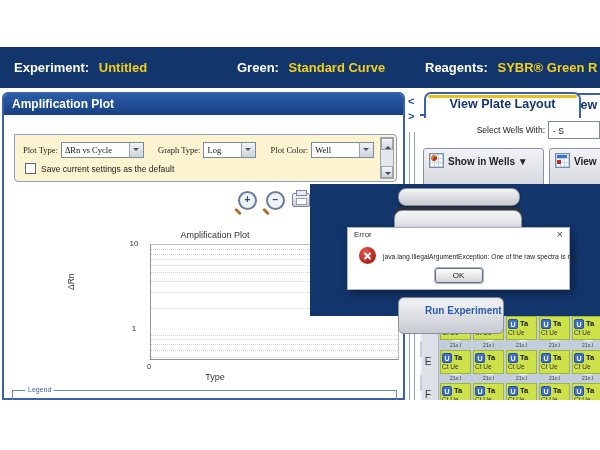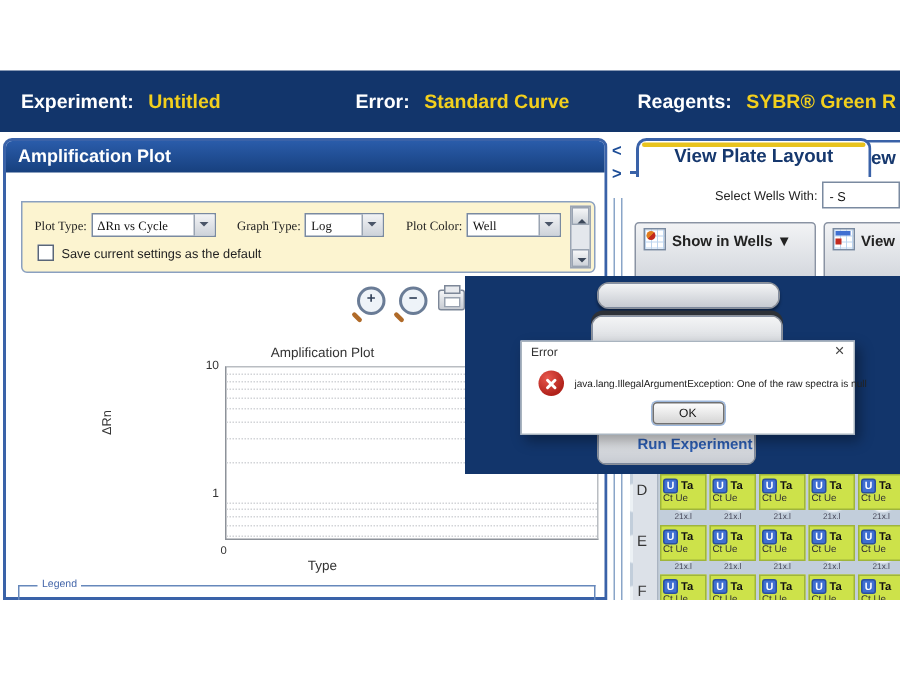--- a/index.html
+++ b/index.html
@@ -43,21 +43,21 @@
              transform:rotate(45deg);border-radius:2px;}
   .printer{position:absolute;top:99px;width:16px;height:12px;background:linear-gradient(#f4f5f7,#c8ccd3);
            border:1px solid #7d8798;border-radius:2px;}
   .printer:before{content:"";position:absolute;left:3px;top:-4px;width:9px;height:4px;background:#e8eaee;border:1px solid #7d8798;}
   .printer:after{content:"";position:absolute;left:3px;top:4px;width:9px;height:5px;background:#fff;border:1px solid #98a1af;}
   
   .chart-title{position:absolute;left:66px;top:136px;width:290px;text-align:center;font-size:9px;color:#333;}
   .plot-region{position:absolute;left:146px;top:150px;width:249px;height:116px;background:#fff;
                border:1px solid #b9bdc2;border-left:1px solid #8d9299;border-bottom:1px solid #8d9299;box-sizing:border-box;}
   .gline{position:absolute;left:0;width:100%;height:0;border-top:1px dotted #d2d4d7;}
-  .ytick{position:absolute;text-align:right;width:24px;font-size:8px;color:#333;}
+  .ytick{position:absolute;text-align:center;width:24px;font-size:8px;color:#333;}
   .xtick{position:absolute;font-size:7.5px;color:#333;}
   .ylab{position:absolute;left:62px;top:196px;font-size:8.5px;color:#333;transform:rotate(-90deg);transform-origin:left top;}
   .xlab{position:absolute;left:66px;top:278px;width:290px;text-align:center;font-size:9px;color:#333;}
   .legend-box{position:absolute;left:8px;top:296px;width:385px;height:10px;border:1px solid #6688bb;border-bottom:none;box-sizing:border-box;}
   .legend-lbl{position:absolute;left:12px;top:-5px;background:#fff;padding:0 3px;font-size:7px;color:#4466aa;}
   
   .splitter{position:absolute;left:405px;top:92px;width:15px;height:308px;background:#fff;}
   .split-line{position:absolute;top:40px;bottom:0;width:1px;background:#8aa5c8;}
   .split-arrow{position:absolute;left:3px;font-size:11px;font-weight:bold;color:#1d4d97;cursor:pointer;line-height:12px;}
   
@@ -84,21 +84,21 @@
                  background:linear-gradient(135deg,#e07b1f 50%,#c22a1e 50%);}
   .ic-table:after{content:"";position:absolute;left:1px;top:1px;width:10px;height:3px;background:#3f6fd1;}
   .ic-table:before{content:"";position:absolute;left:1px;top:6px;width:4px;height:4px;background:#c22a1e;}
   .rp-btn .lbl{display:inline-block;vertical-align:0;line-height:26px;}
   
   .navy-overlay{position:absolute;left:310px;top:184px;width:290px;height:132px;background:#12356b;z-index:5;}
   .grey-frag{position:absolute;background:linear-gradient(#f4f5f6,#c6cad1);border:1px solid #8b9099;
              border-radius:8px;box-sizing:border-box;cursor:pointer;}
   .frag1{left:88px;top:4px;width:122px;height:18px;box-shadow:0 2px 2px rgba(0,0,0,.4);}
   .frag2{left:84px;top:26px;width:128px;height:32px;box-shadow:0 -3px 0 #2d3138;}
-  .frag3{left:88px;top:99px;width:106px;height:27px;border-radius:6px;}
+  .frag3{left:88px;top:113px;width:106px;height:37px;border-radius:6px;}
   .run-exp{position:absolute;left:26px;top:7px;font-size:10px;font-weight:bold;color:#2b5cb0;white-space:nowrap;}
   
   .plate{position:absolute;left:420px;top:313px;width:180px;height:87px;overflow:hidden;z-index:4;
          background-color:#c2cedb;
          background-image:radial-gradient(circle,#ecf1f5 9px,#c2cedb 10px);background-size:33px 34px;background-position:20px 2px;}
   .rowlab-col{position:absolute;left:2px;top:0;width:16px;height:100%;background:#dce1e8;border-right:1px solid #aab4c2;}
   .rowlab{position:absolute;left:0;width:16px;text-align:center;font-size:10px;color:#333;}
   .well{position:absolute;width:31px;height:24px;background:#cde24a;border:1px solid #9fb53a;box-sizing:border-box;
         cursor:pointer;overflow:hidden;}
   .well .r1{display:flex;align-items:flex-start;margin:2px 0 0 1px;}
@@ -126,21 +126,21 @@
 <body>
 
 <div id="app">
 
   <div class="topbar">
     <div class="tb-group" style="left:2px;padding-left:12px;">
       <span class="tb-label">Experiment:</span>
       <span class="tb-value">Untitled</span>
     </div>
     <div class="tb-group" style="left:237px;">
-      <span class="tb-label">Error:</span>
+      <span class="tb-label">Green:</span>
       <span class="tb-value">Standard Curve</span>
     </div>
     <div class="tb-group" style="left:425px;">
       <span class="tb-label">Reagents:</span>
       <span class="tb-value">SYBR® Green R</span>
     </div>
   </div>
 
   <div class="left-panel">
     <div class="lp-header">Amplification Plot</div>

